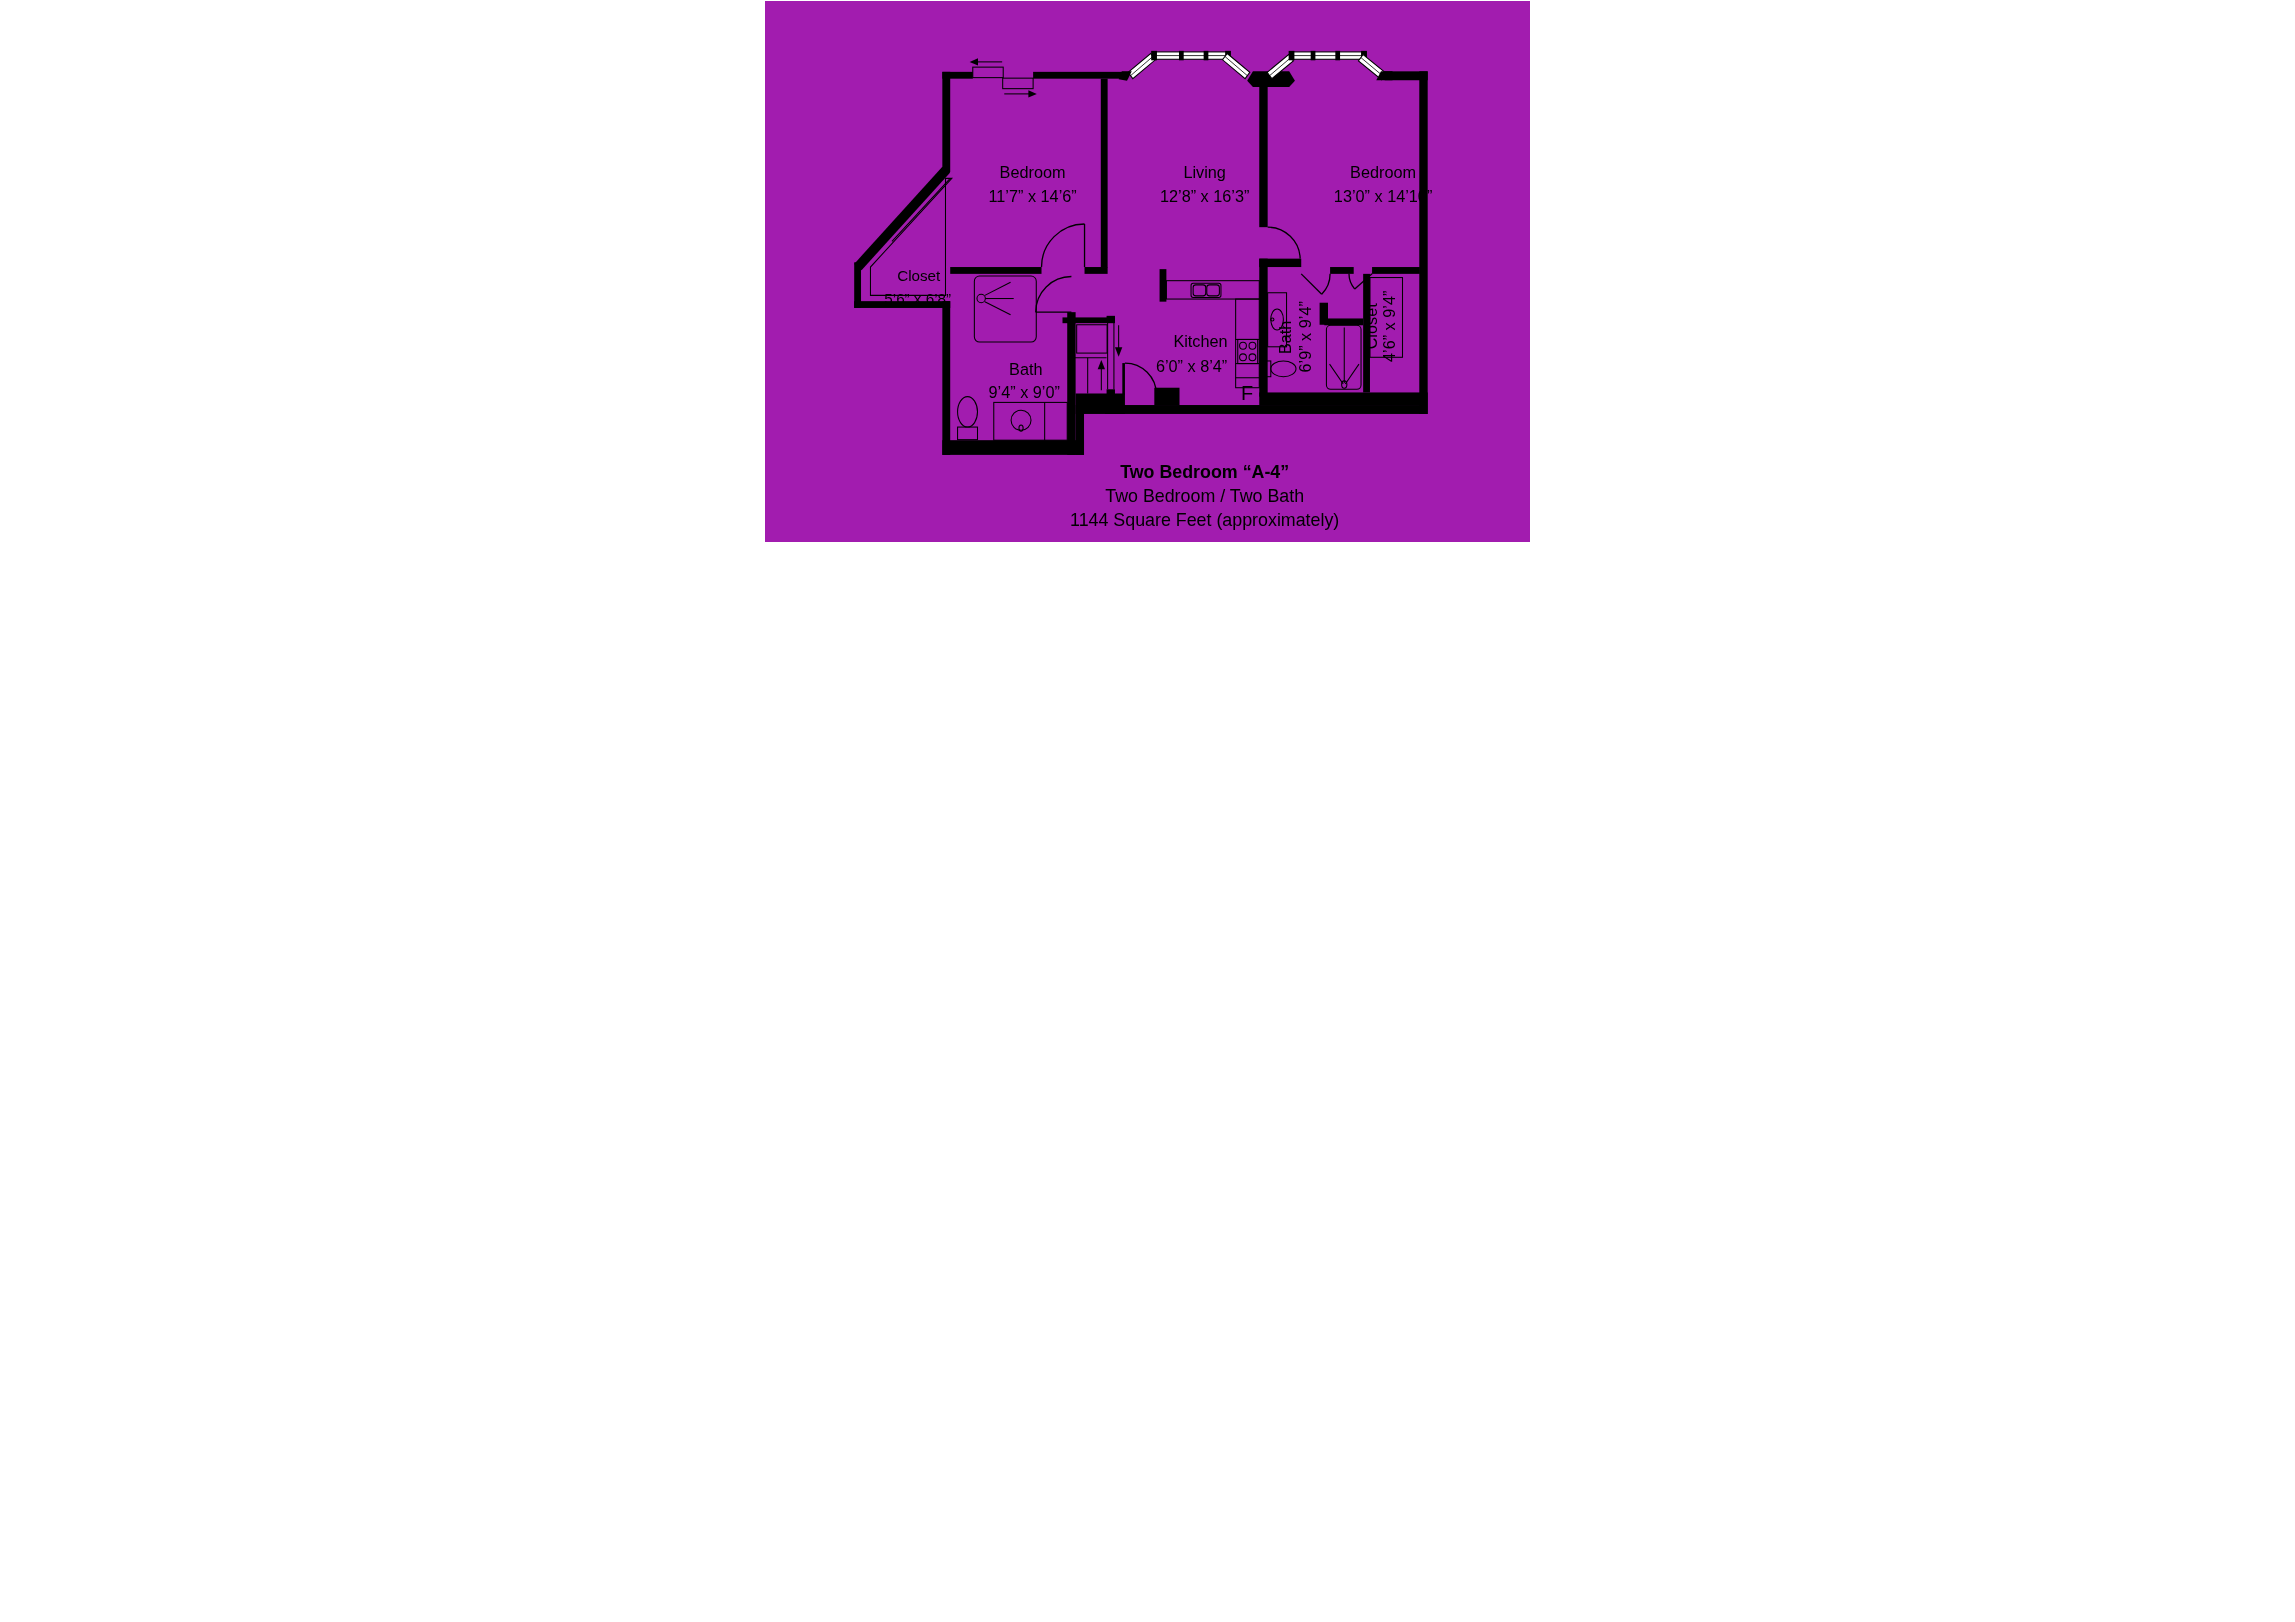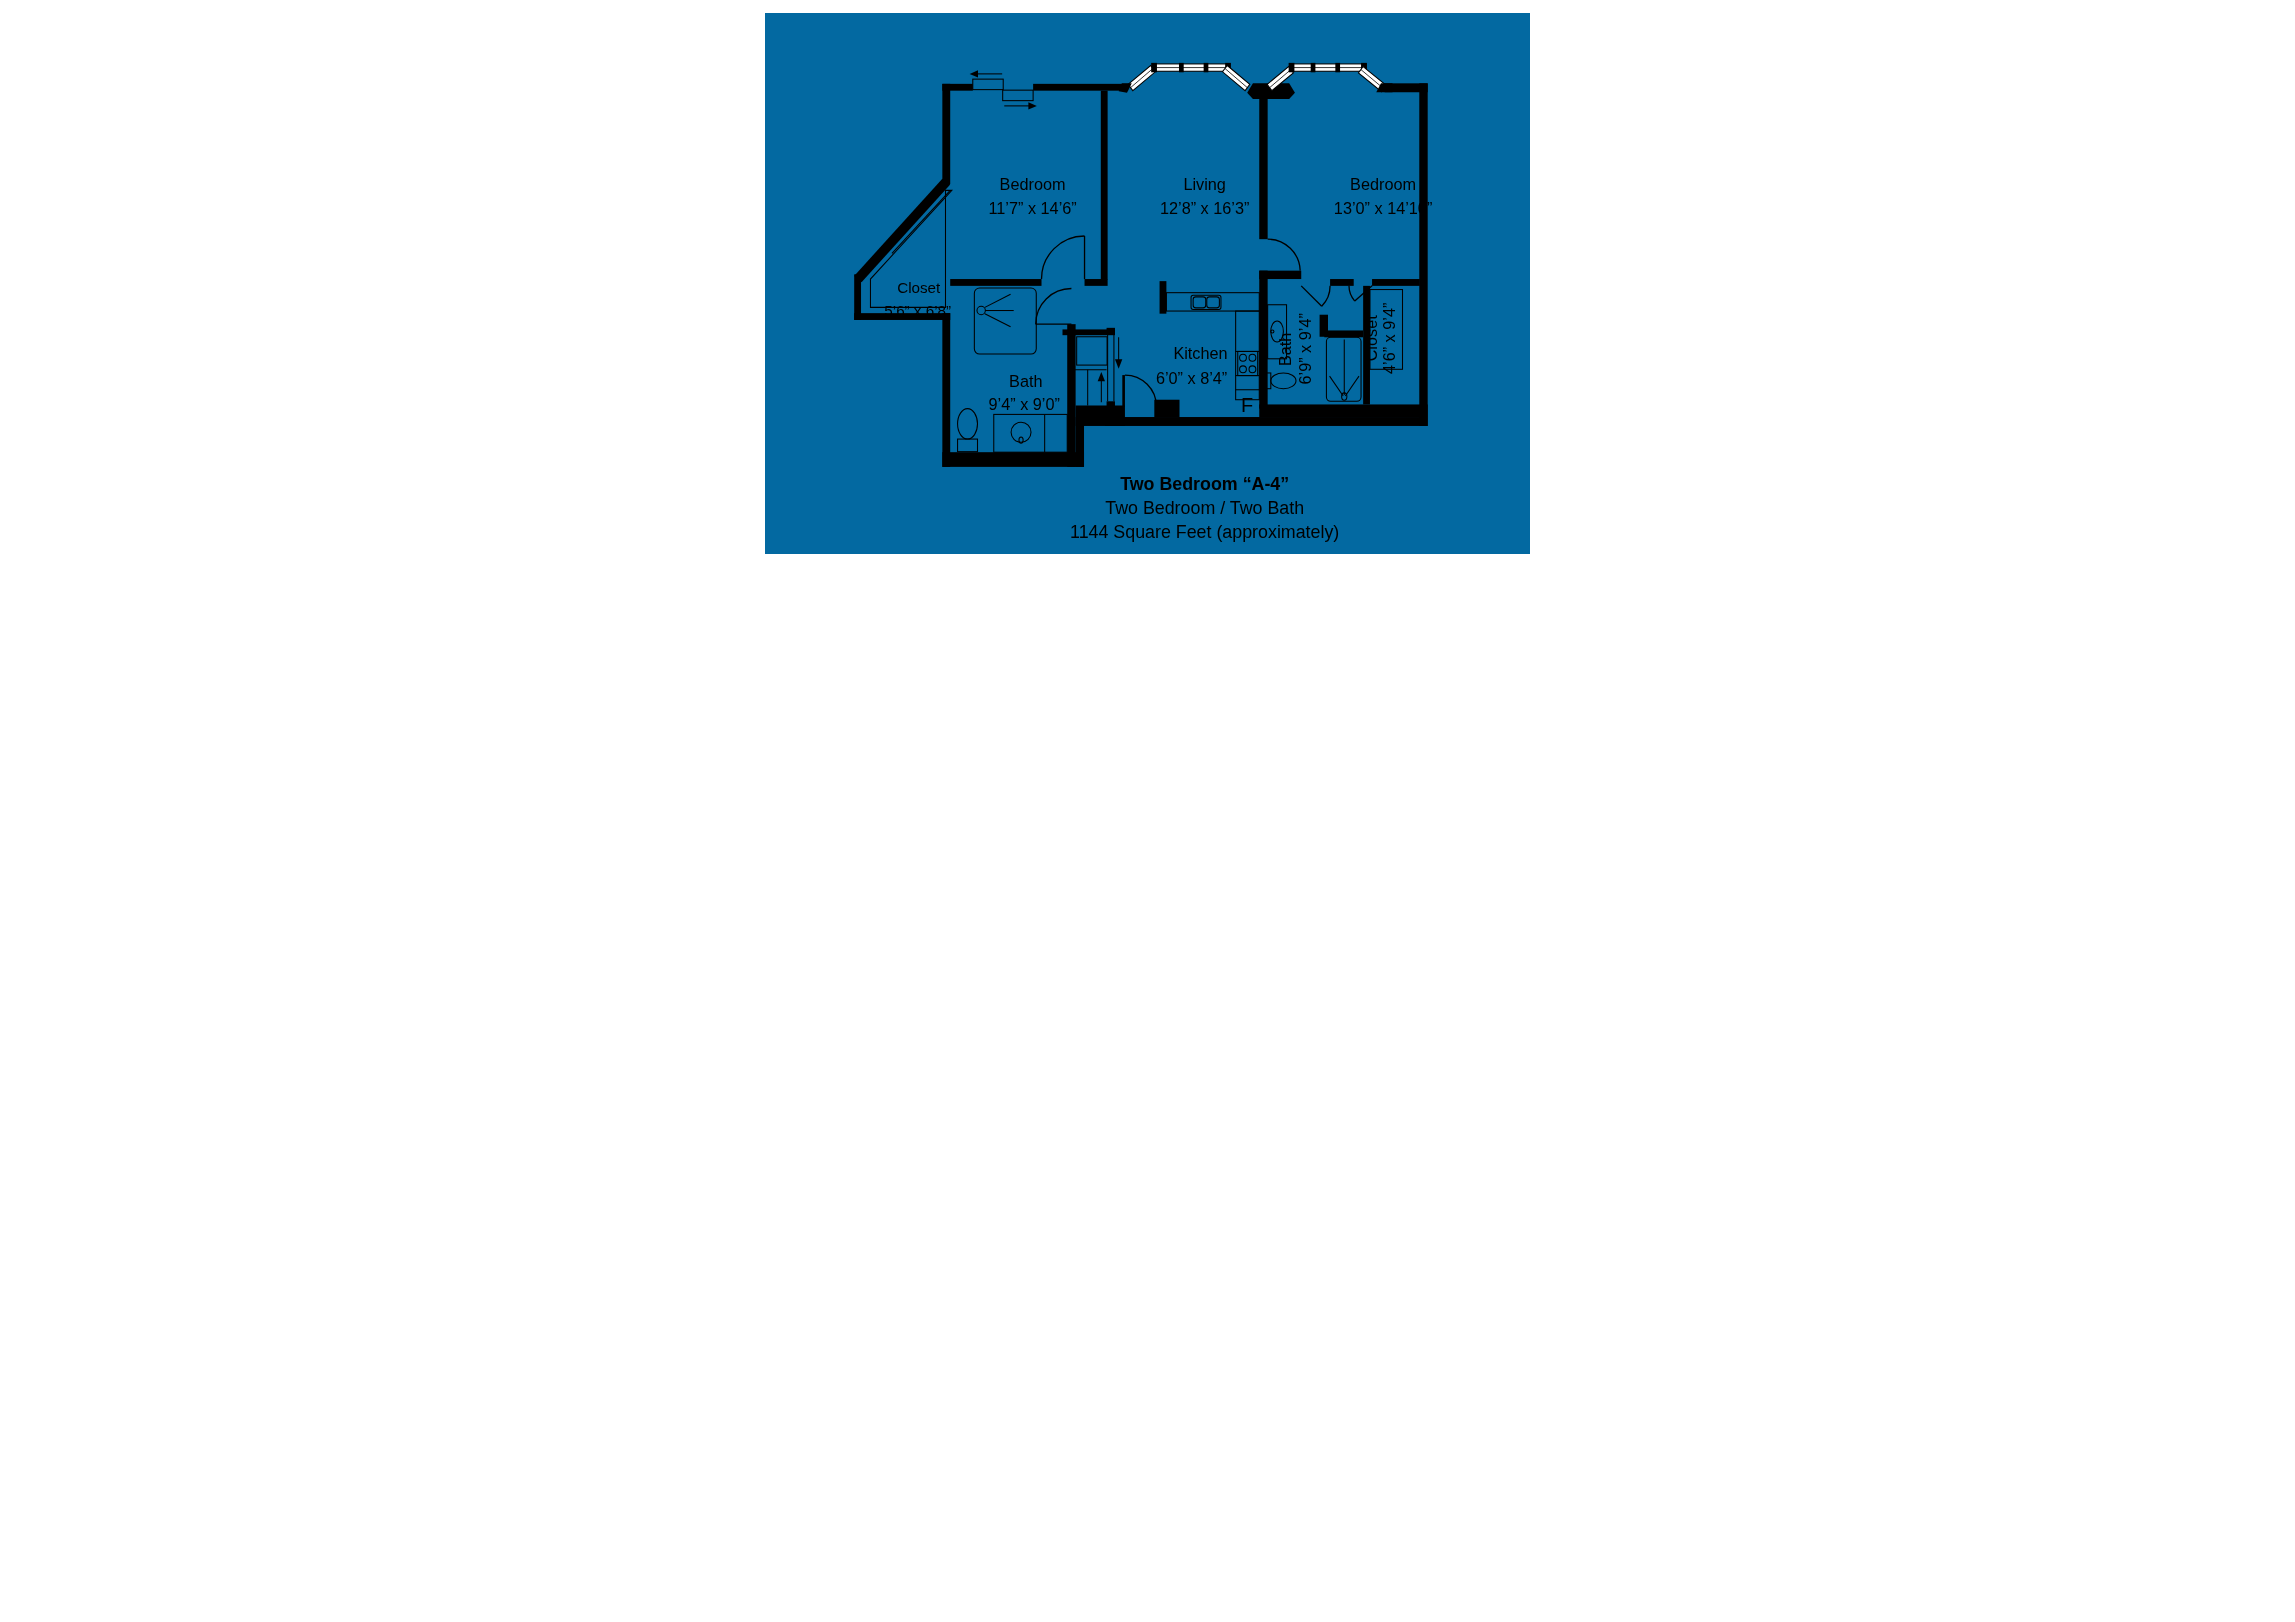--- a/index.html
+++ b/index.html
@@ -1,17 +1,17 @@
 <!DOCTYPE html>
 <html style="font-size:8.4px"><head>
 <meta charset="utf-8">
 <style>
   html,body{margin:0;padding:0;background:#ffffff;}
   body{font-family:"Liberation Sans", sans-serif;}
-  .page{width:765px;height:541px;margin:13px auto;background:#0369a1;position:relative;}
+  .page{width:765px;height:541px;margin:1px auto;background:#a21caf;position:relative;}
   svg{display:block;}
   .room-label{font-family:"Liberation Sans",sans-serif;font-size:31px;fill:#000;}
   .room-dims{font-family:"Liberation Sans",sans-serif;font-size:31px;fill:#000;}
   .small-label{font-family:"Liberation Sans",sans-serif;font-size:29px;fill:#000;}
   .fridge-label{font-family:"Liberation Sans",sans-serif;font-size:38px;fill:#000;}
   .title-bold{font-family:"Liberation Sans",sans-serif;font-size:34px;font-weight:bold;fill:#000;}
   .title-reg{font-family:"Liberation Sans",sans-serif;font-size:34px;fill:#000;}
   .wall{fill:#000;stroke:none;}
   .thin{fill:none;stroke:#000;stroke-width:2;}
   .thin15{fill:none;stroke:#000;stroke-width:1.5;}

